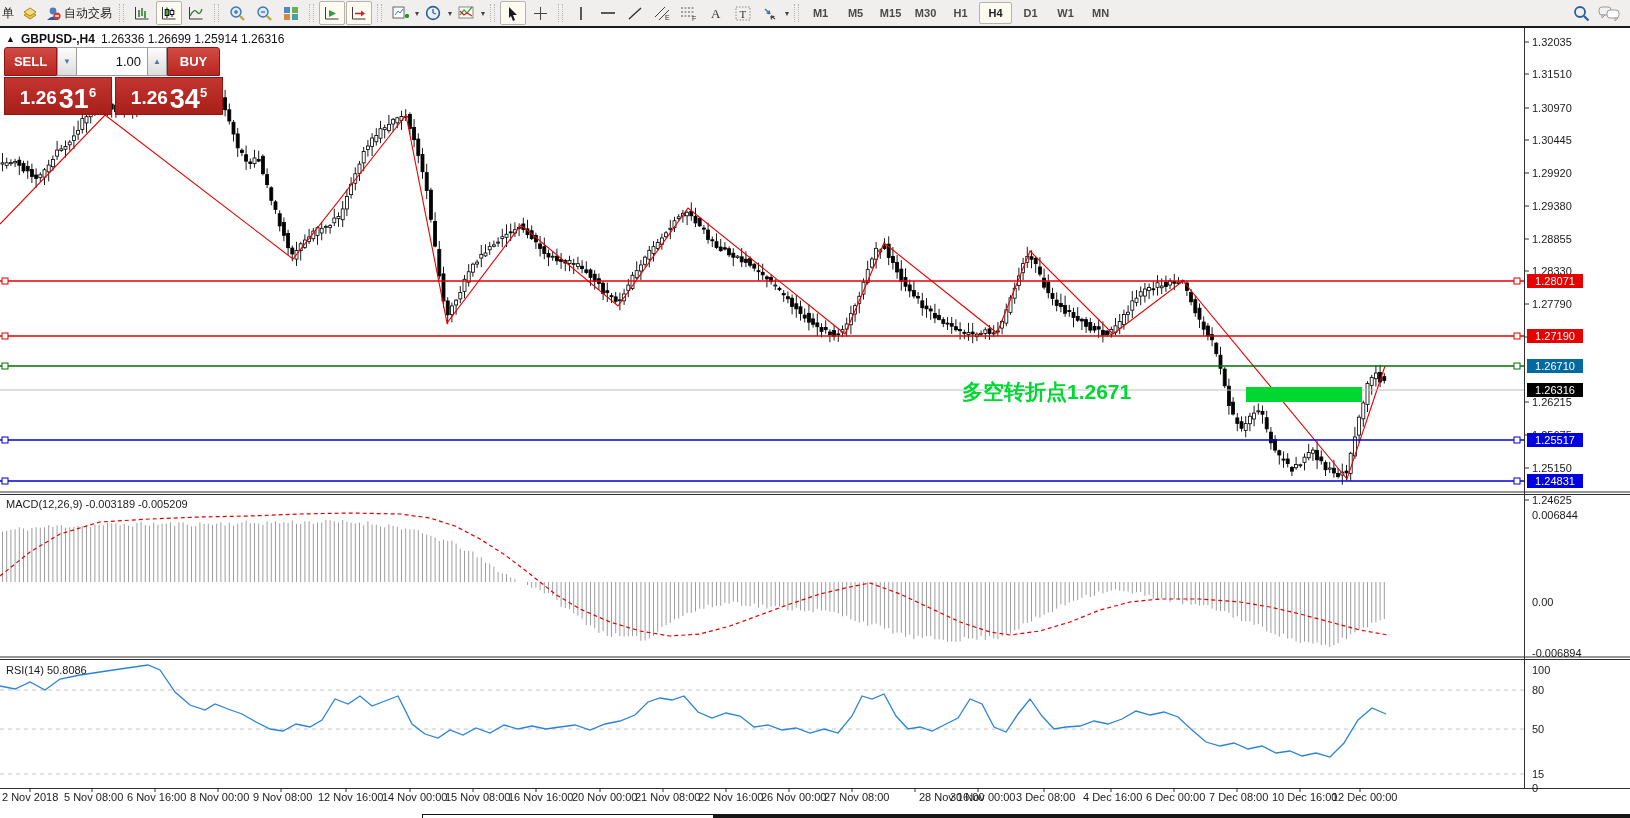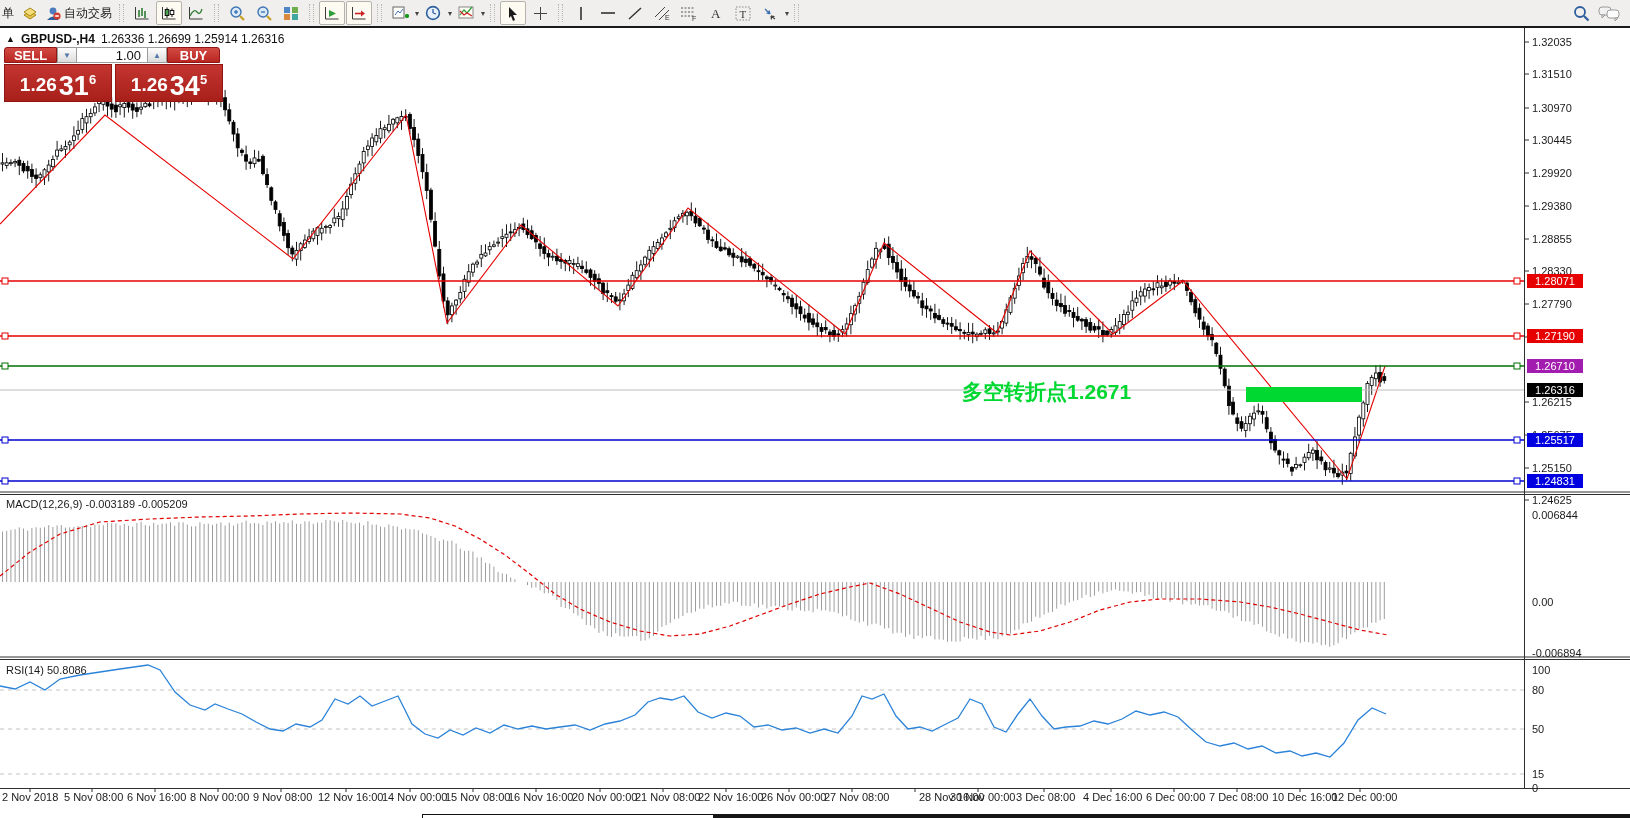--- a/index.html
+++ b/index.html
@@ -17,21 +17,21 @@
           font-size:11px;font-weight:bold;color:#4a4a4a;border:1px solid transparent;border-radius:2px;flex:0 0 auto;}
   .tf-btn.sel{background:#fdfaf1;border:1px solid #b5b3ae;color:#222;}
   .tb-right{margin-left:auto;display:flex;align-items:center;gap:8px;padding-right:10px;}
   
   .chartwin{position:absolute;left:0;top:26px;width:1630px;height:792px;background:#fff;border-top:2px solid #1a1a1a;}
   #cv{position:absolute;left:0;top:0;}
   .title-row{position:absolute;left:6px;top:4px;font-size:12px;color:#101010;display:flex;gap:6px;align-items:center;z-index:5;}
   .title-row .tri{font-size:9px;color:#111;}
   
   .ocp{position:absolute;left:4px;top:19px;width:219px;z-index:6;}
-  .ocp-r1{display:flex;height:16px;}
+  .ocp-r1{display:flex;height:29px;}
   .btn-red{background:linear-gradient(#d24b44,#b92621);border:1px solid #8f1612;color:#fff;font-weight:bold;
            font-size:13px;display:flex;align-items:center;justify-content:center;}
   .sellb{width:51px;border-radius:3px 0 0 0;}
   .buyb{width:51px;border-radius:0 3px 0 0;}
   .spin{width:18px;background:linear-gradient(#fdfdfd,#dcdcdc);border:1px solid #9c9c9c;color:#5577aa;font-size:8px;
         display:flex;align-items:center;justify-content:center;}
   .vol{width:64px;border:1px solid #9c9c9c;border-left:none;border-right:none;font-size:13px;color:#111;
        text-align:right;padding:0 6px 0 0;font-family:"Liberation Sans",sans-serif;}
   .ocp-r2{display:flex;gap:3px;margin-top:1px;}
   .pricebox{flex:1;height:34px;background:linear-gradient(#c33530,#a81f1a);border:1px solid #8f1612;color:#fff;
@@ -212,20 +212,31 @@
         </svg>
     </span>
     <span class="tb-btn">
       <svg width="16" height="15">
           <path d="M3 3 l5 5 M8 8 l-1 -3.5 M8 8 l-3.5 -1" stroke="#3a6fb0" stroke-width="1.3" fill="none"></path>
           <path d="M13 13 l-4 -3 M9 10 l3.5 .5 M9 10 l.5 3.5" stroke="#444" stroke-width="1.2" fill="none"></path>
         </svg>
     </span>
       <span class="caret">▾</span>
     <span class="grip"></span>
+    <span id="tf-group" style="display:flex;align-items:center;gap:2px;">
+        <span class="tf-btn">M1</span>
+        <span class="tf-btn">M5</span>
+        <span class="tf-btn">M15</span>
+        <span class="tf-btn">M30</span>
+        <span class="tf-btn">H1</span>
+        <span class="tf-btn sel">H4</span>
+        <span class="tf-btn">D1</span>
+        <span class="tf-btn">W1</span>
+        <span class="tf-btn">MN</span>
+      </span>
     <span class="tb-right">
       <svg width="17" height="17">
           <circle cx="7" cy="7" r="5" fill="none" stroke="#2d5f9e" stroke-width="1.8"></circle>
           <line x1="11" y1="11" x2="15.5" y2="15.5" stroke="#2d5f9e" stroke-width="2.2"></line>
         </svg>
       <svg width="22" height="16">
           <rect x="1" y="2" width="12" height="8" rx="3" fill="#f2f2f2" stroke="#9a9a9a"></rect>
           <path d="M4 10 l0 3 3-3z" fill="#f2f2f2" stroke="#9a9a9a"></path>
           <rect x="9" y="5" width="12" height="8" rx="3" fill="#fdfdfd" stroke="#9a9a9a"></rect>
           <path d="M17 13 l0 3 3-3z" fill="#fdfdfd" stroke="#9a9a9a"></path>
@@ -1996,21 +2007,21 @@
         <div class="tick-label" style="top: 205px;">1.28855</div>
         <div class="tick-label" style="top: 237px;">1.28330</div>
         <div class="tick-label" style="top: 270px;">1.27790</div>
         <div class="tick-label" style="top: 303px;">1.27265</div>
         <div class="tick-label" style="top: 368px;">1.26215</div>
         <div class="tick-label" style="top: 401px;">1.25675</div>
         <div class="tick-label" style="top: 434px;">1.25150</div>
         <div class="tick-label" style="top: 466px;">1.24625</div>
         <div class="badge" style="top: 246px; background: rgb(230, 0, 0);">1.28071</div>
         <div class="badge" style="top: 301px; background: rgb(230, 0, 0);">1.27190</div>
-        <div class="badge" style="top: 331px; background: #a21caf; text-align: center;">1.26710</div>
+        <div class="badge" style="top: 331px; background: #0369a1; text-align: center;">1.26710</div>
         <div class="badge" style="top: 405px; background: rgb(0, 0, 224);">1.25517</div>
         <div class="badge" style="top: 446px; background: rgb(0, 0, 224);">1.24831</div>
         <div class="badge" style="top: 355px; background: rgb(0, 0, 0);">1.26316</div>
         <div class="tick-label" style="top: 481px;">0.006844</div>
         <div class="tick-label" style="top: 548px; margin-top: 20px;">0.00</div>
         <div class="tick-label" style="top: 619px;">-0.006894</div>
         <div class="tick-label" style="top: 636px;">100</div>
         <div class="tick-label" style="top: 656px;">80</div>
         <div class="tick-label" style="top: 695px;">50</div>
         <div class="tick-label" style="top: 740px;">15</div>

